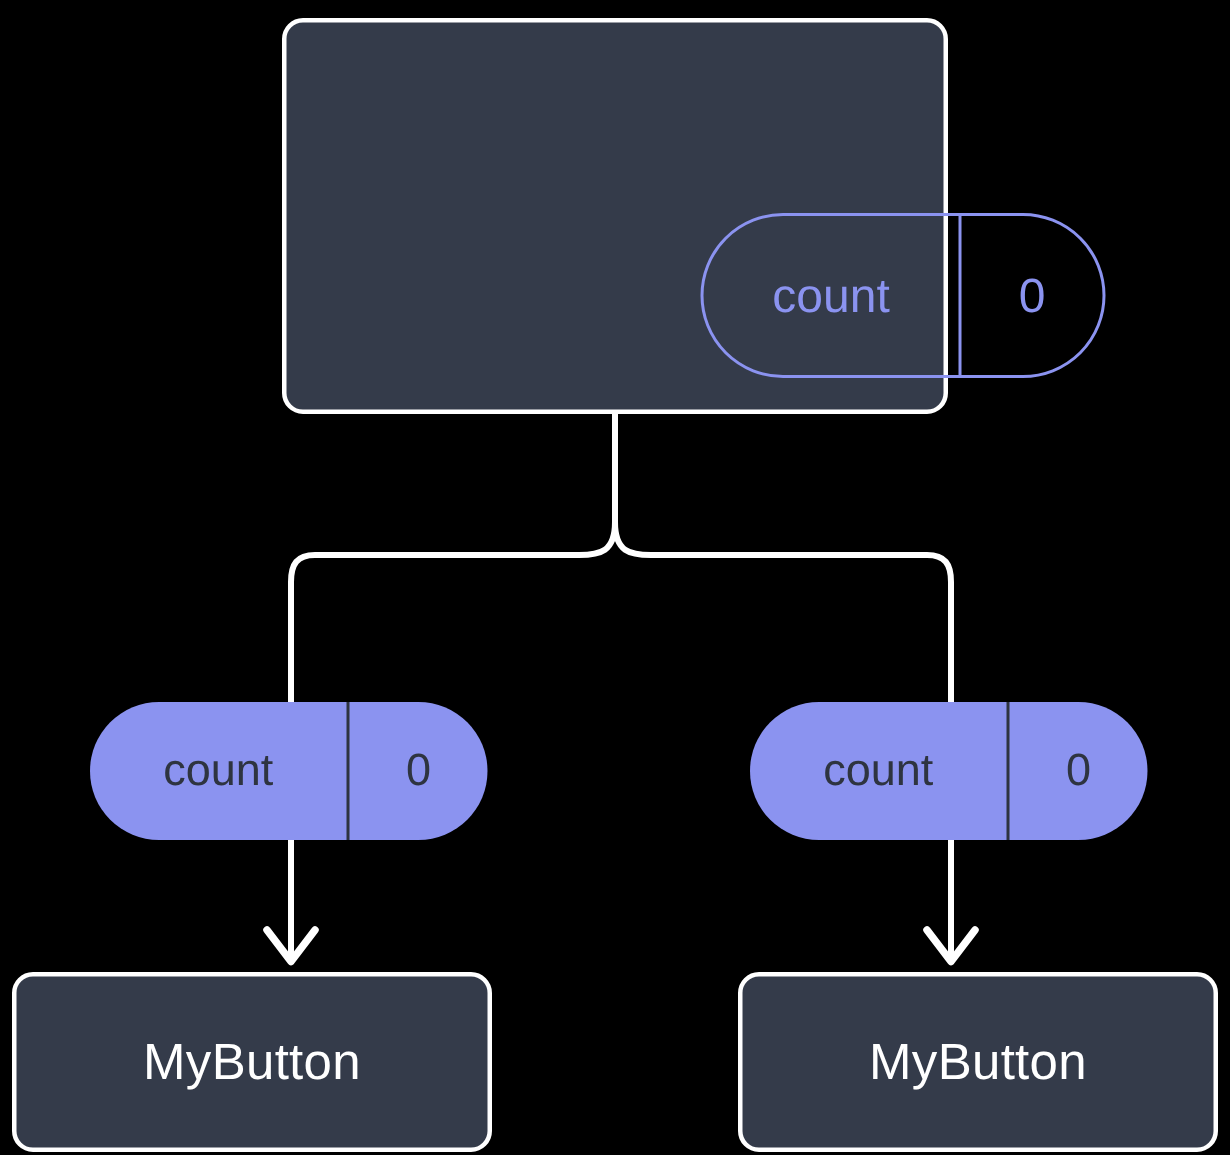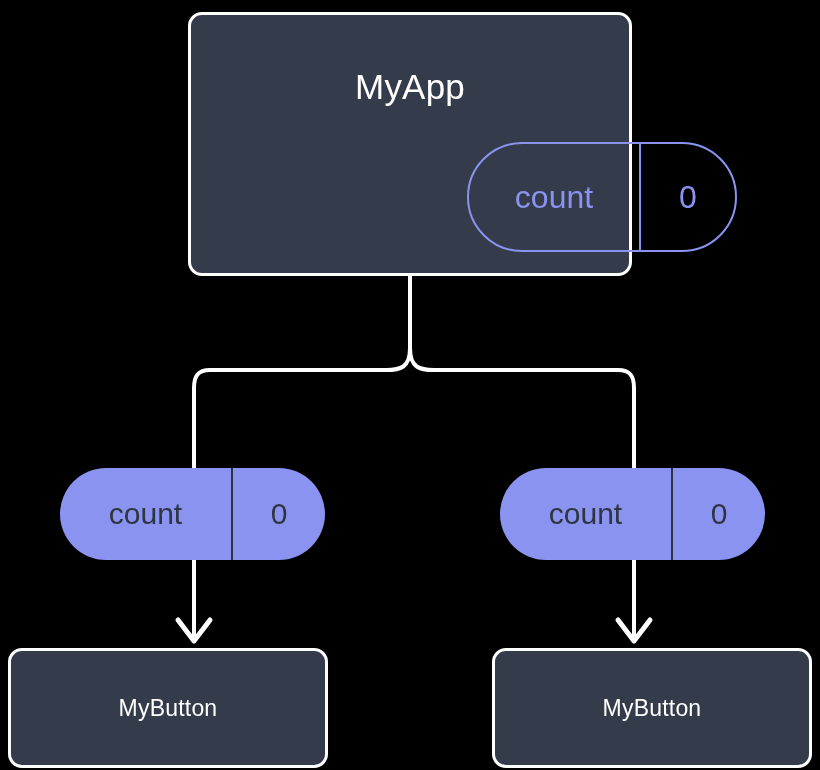--- a/index.html
+++ b/index.html
@@ -60,21 +60,21 @@
     top: 648px;
     width: 320px;
   }
   #btn-node-right {
     left: 492px;
     top: 648px;
     width: 320px;
   }
   .btn-label {
     color: #ffffff;
-    font-size: 23px;
+    font-size: 34px;
     letter-spacing: 0.2px;
   }
   
   .pill {
     position: absolute;
     box-sizing: border-box;
     display: flex;
     align-items: stretch;
     justify-content: center;
   }
@@ -156,21 +156,20 @@
              C 630 370 634 376 634 388 L 634 476"></path>
 
     <path class="edge" d="M 194 560 L 194 640"></path>
     <path class="arrowhead" d="M 178 620 L 194 641 L 210 620"></path>
 
     <path class="edge" d="M 634 560 L 634 640"></path>
     <path class="arrowhead" d="M 618 620 L 634 641 L 650 620"></path>
   </svg>
 
   <div class="node-box" id="app-node">
-    <div id="app-title">MyApp</div>
     <div class="pill" id="app-pill">
       <div class="pill-key">count</div>
       <div class="pill-val">0</div>
     </div>
   </div>
 
   <div class="pill pill-solid" id="pill-left">
     <div class="pill-key">count</div>
     <div class="pill-val">0</div>
   </div>

